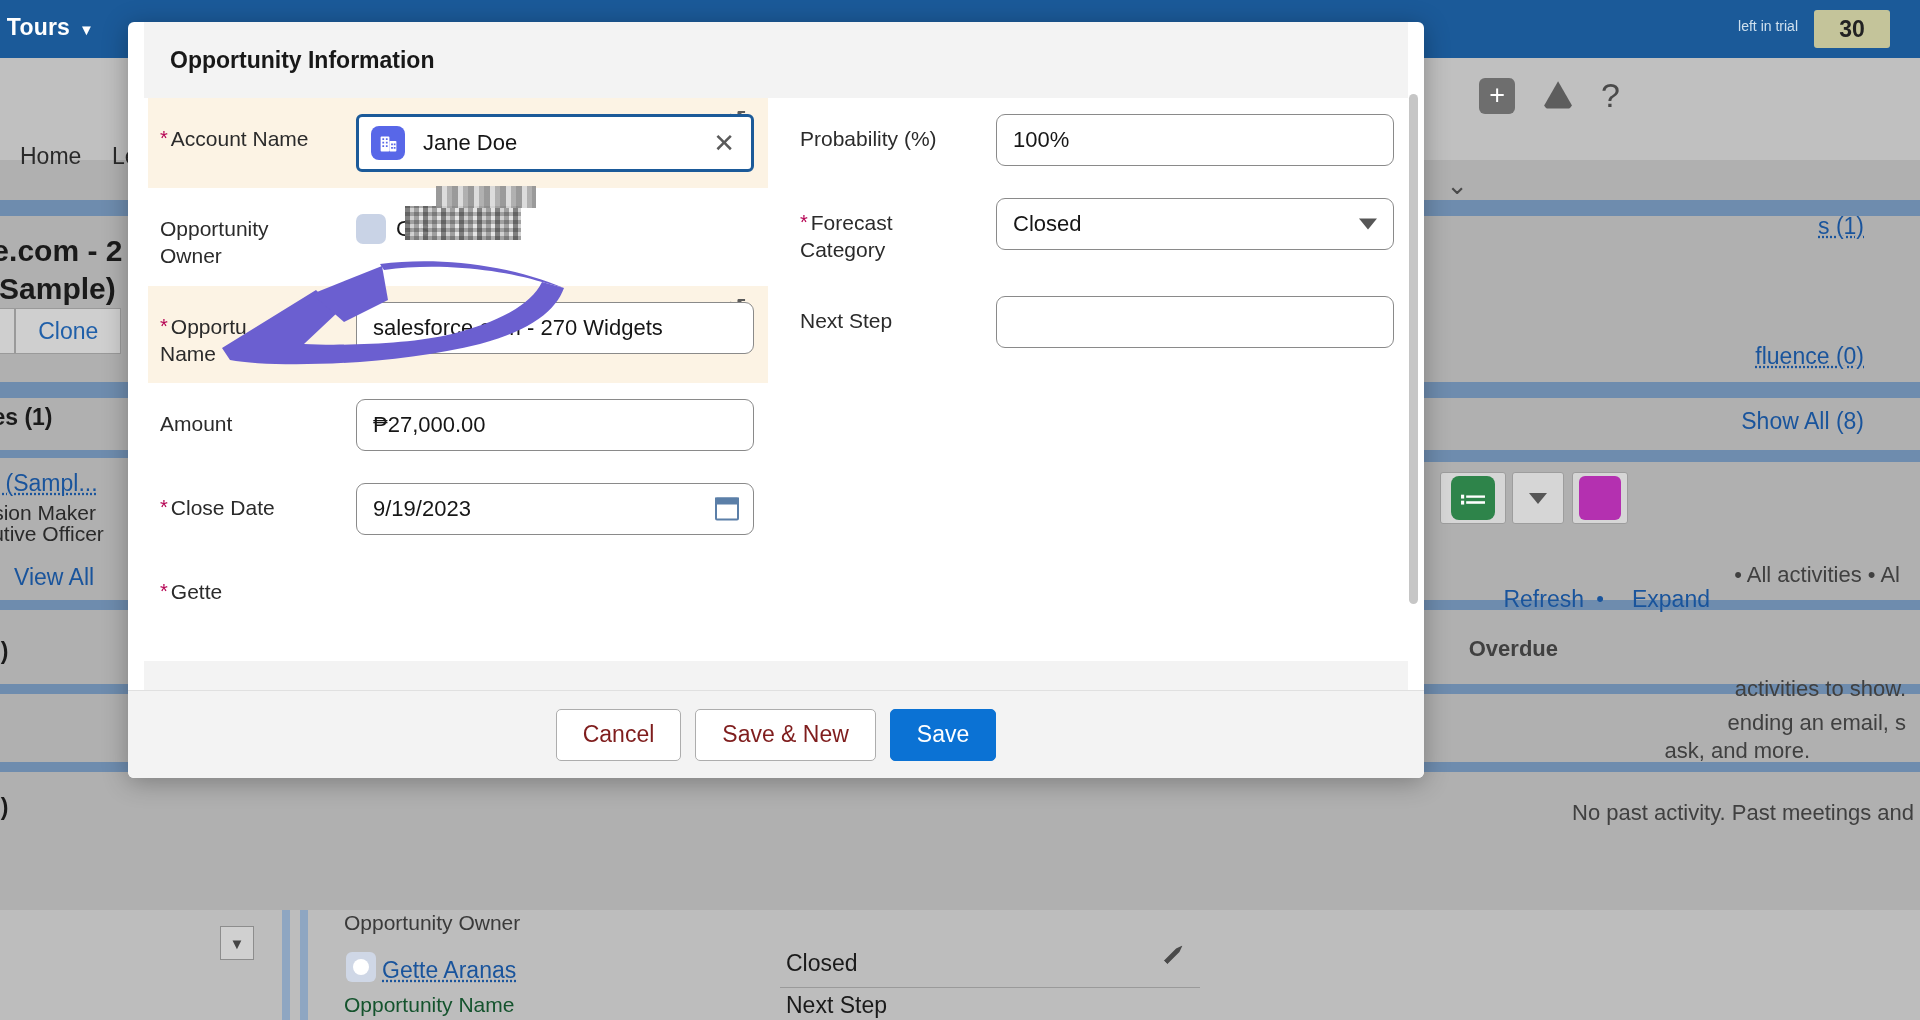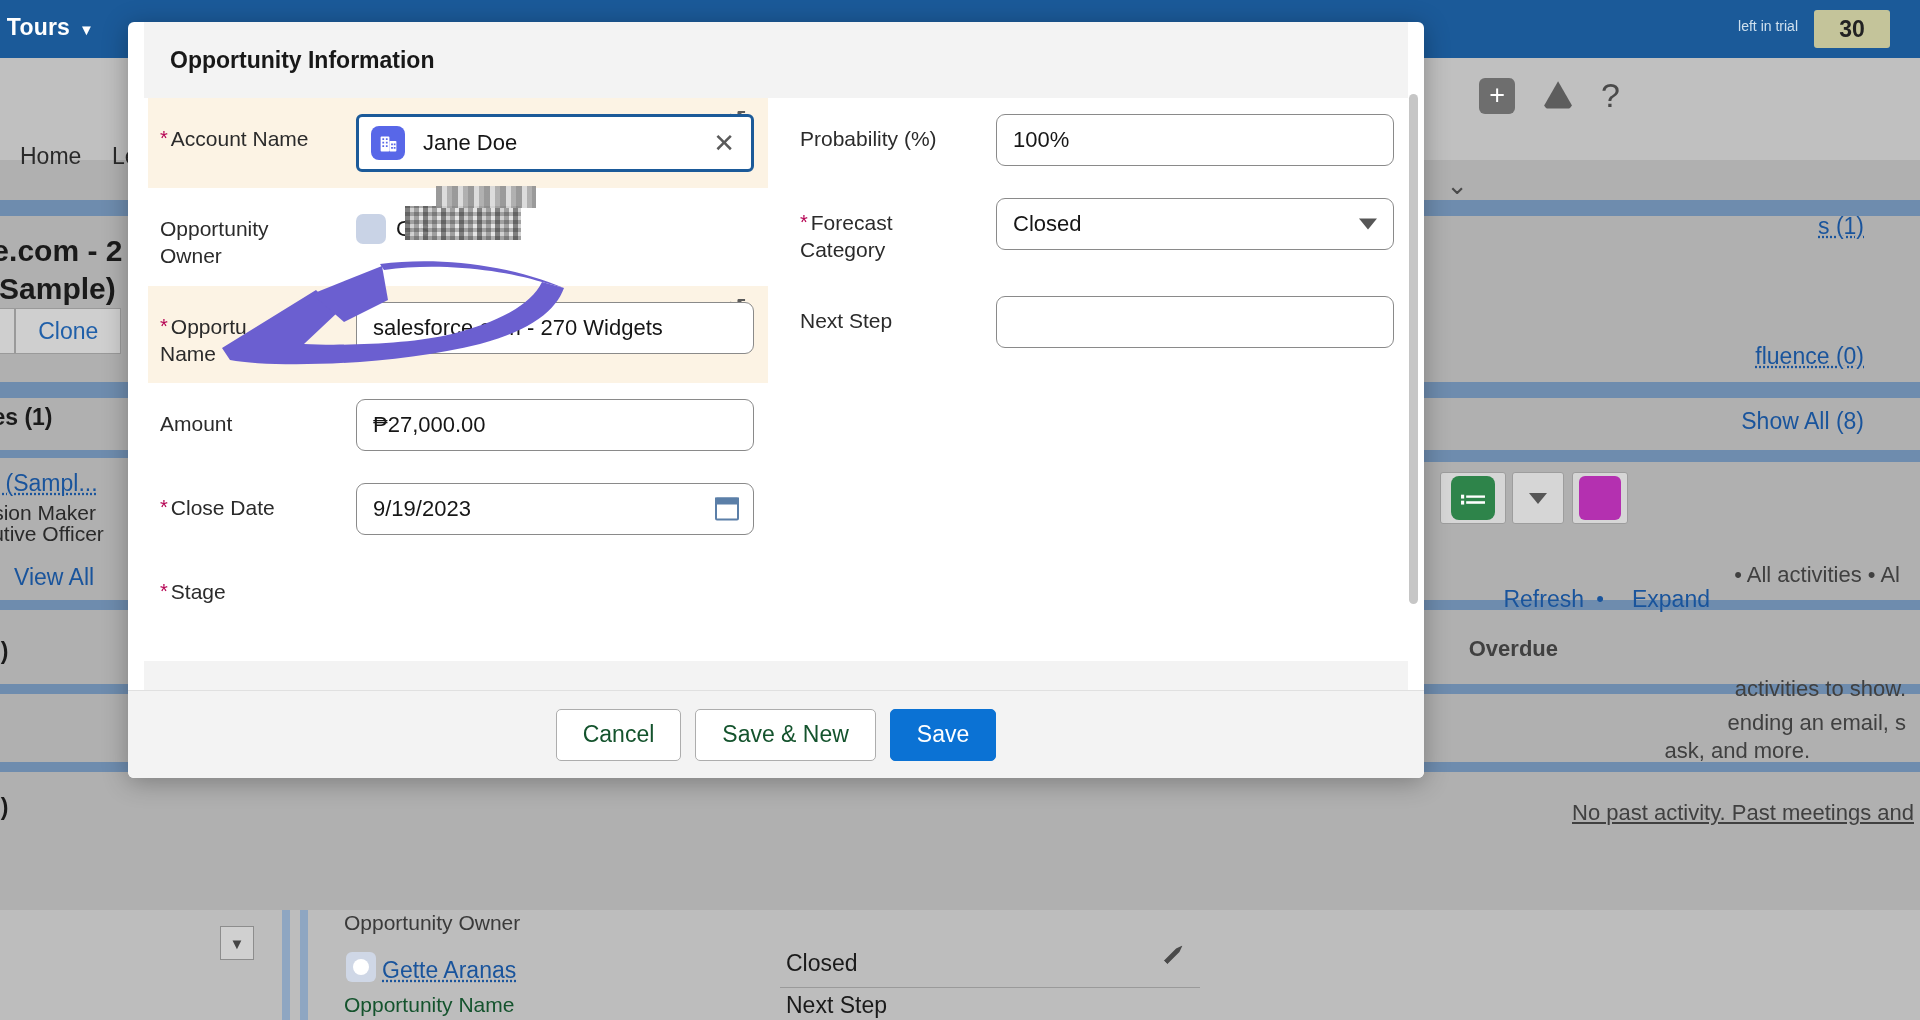--- a/index.html
+++ b/index.html
@@ -226,21 +226,21 @@
     height: 88px;
     background: #f3f3f3;
     border-top: 1px solid #e0e0e0;
     display: flex; align-items: center; justify-content: center;
     gap: 14px;
   }
   .btn {
     height: 52px; padding: 0 26px; border-radius: 5px; font-size: 23px;
     display: flex; align-items: center; justify-content: center; cursor: pointer;
   }
-  .btn-neutral { background: #fff; border: 1px solid #adadad; color: #14532d; }
+  .btn-neutral { background: #fff; border: 1px solid #adadad; color: #7f1d1d; }
   .btn-brand { background: #0b72d4; border: 1px solid #0b72d4; color: #fff; font-weight: 400; }
 
   
   .m-scrollbar {
     position: absolute; right: 6px; top: 72px; width: 9px; height: 510px;
     background: #c6c6c6; border-radius: 5px;
   }
 
   
   #arrow-annotation {
@@ -315,21 +315,21 @@
 
   <div class="bg-right-text" style="right:20px; top:562px;">• All activities • Al</div>
   <div class="bg-right-link" style="right:336px; top:586px;">Refresh</div>
   <div class="bg-right-text" style="right:316px; top:586px; color:#19549c;">•</div>
   <div class="bg-right-link" style="right:210px; top:586px;">Expand</div>
 
   <div class="bg-right-text bg-right-bold" style="right:362px; top:636px;">Overdue</div>
   <div class="bg-right-text" style="right:14px; top:676px;">activities to show.</div>
   <div class="bg-right-text" style="right:14px; top:710px;">ending an email, s</div>
   <div class="bg-right-text" style="right:110px; top:738px;">ask, and more.</div>
-  <div class="bg-right-text" style="right:6px; top:800px;text-decoration:underline;">No past activity. Past meetings and</div>
+  <div class="bg-right-text" style="right:6px; top:800px;">No past activity. Past meetings and</div>
 
   <div class="bg-bottom-strip"></div>
   <div class="bg-bot-sep" style="left:282px;"></div>
   <div class="bg-bot-sep" style="left:300px;"></div>
   <div class="bg-bot-dd">▼</div>
 
   <div class="bg-sub" style="left:344px; bottom:84px; color:#3a3a3a;">Opportunity Owner</div>
   <div class="bg-astro" style="left:346px; bottom:38px;"></div>
   <div class="bg-link" style="left:382px; bottom:36px; text-decoration: underline; text-decoration-style: dotted;">Gette Aranas</div>
   <div class="bg-sub" style="left:344px; bottom:2px; color:#14532d;">Opportunity Name</div>
@@ -408,21 +408,21 @@
 
         <div class="fld">
           <div class="lbl"><span class="req">*</span><span>Close Date</span></div>
           <div class="inp">
             <span>9/19/2023</span>
             <span class="cal-ico"></span>
           </div>
         </div>
 
         <div class="fld">
-          <div class="lbl"><span class="req">*</span><span>Stage</span></div>
+          <div class="lbl"><span class="req">*</span><span>Gette</span></div>
         </div>
 
       </div>
 
       <div>
 
         <div class="fld">
           <div class="lbl">Probability (%)</div>
           <div class="inp">
             <span>100%</span>

